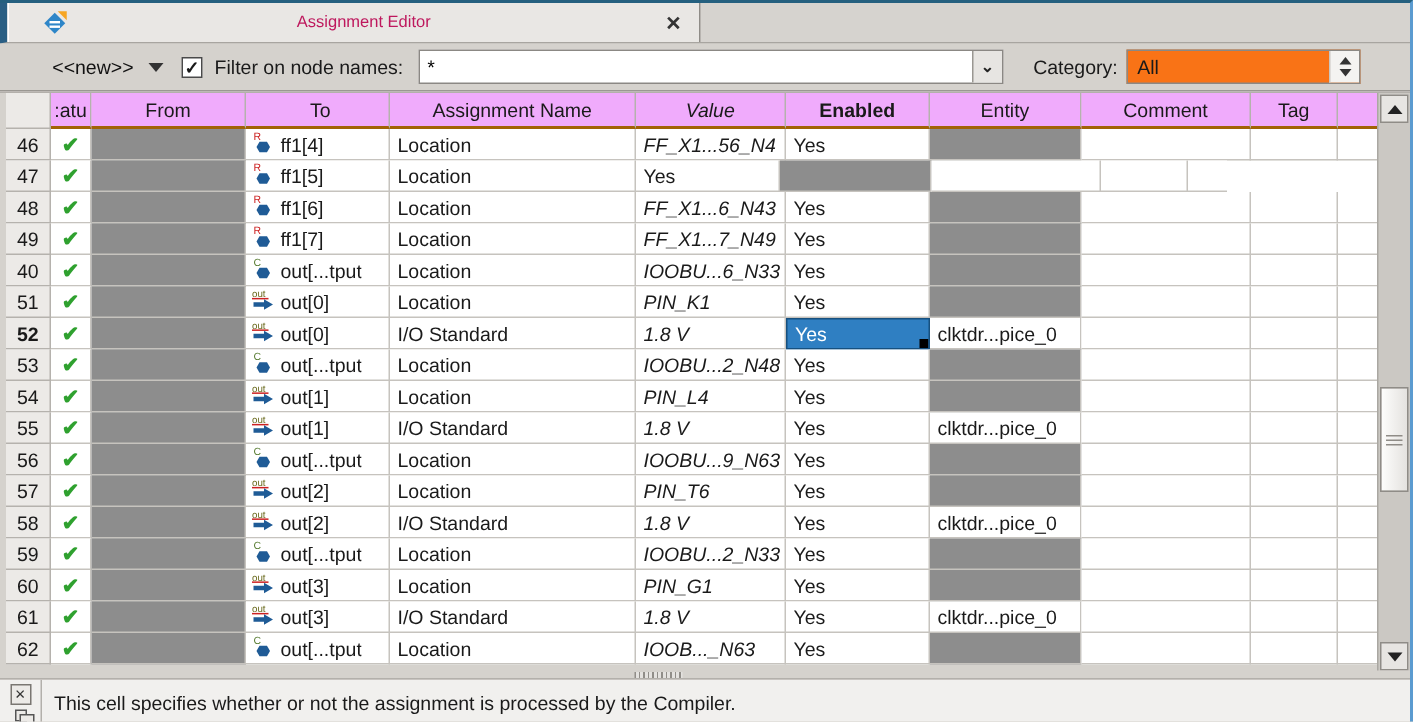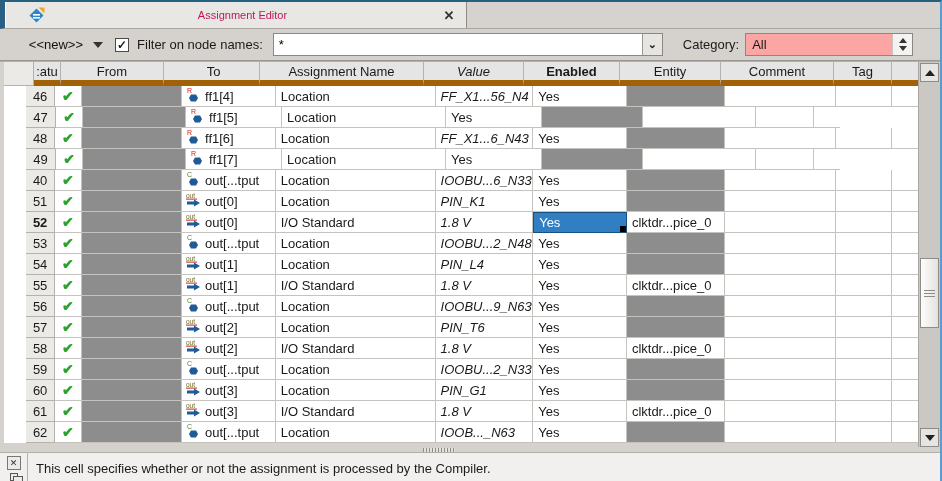--- a/index.html
+++ b/index.html
@@ -48,35 +48,35 @@
   .filter-combo input {
     flex: 1; border: 0; outline: 0; height: 100%; padding: 0 5px;
     font-family: "Liberation Sans", sans-serif; font-size: 13px; background: transparent;
   }
   .combo-btn {
     width: 20px; height: 100%; background: #e7e5e2; border-left: 1px solid #9a9792;
     display: flex; align-items: center; justify-content: center; color: #222; font-weight: bold; font-size: 11px;
   }
   .cat-label { margin-left: 14px; }
   .cat-combo {
-    width: 168px; height: 23px; background: #fca5a5; border: 1px solid #8b8884;
+    width: 156px; height: 23px; background: #f97316; border: 1px solid #8b8884;
     display: flex; align-items: center; justify-content: space-between; padding-left: 6px;
   }
   .spin { display: flex; flex-direction: column; gap: 3px; align-items: center; width: 20px; border-left: 1px solid #c9c6c1; height: 100%; justify-content: center; background: #f4f3f1; }
   .spin i { width: 0; height: 0; border-left: 4px solid transparent; border-right: 4px solid transparent; }
   .spin .up { border-bottom: 5px solid #333; }
   .spin .dn { border-top: 5px solid #333; }
 
   
   .table-wrap { height: 386px; background: #d5d2cd; padding-left: 4px; position: relative; border-top: 1px solid #b3b0ab; }
   .grid { width: 914px; }
-  .tr { display: flex; height: 21px; background: #fff; padding-left: 22px; }
+  .tr { display: flex; height: 21px; background: #fff; }
   .tr-head { display: flex; height: 24px; }
   .th {
-    background: #e5e5e5; border-right: 1px solid #b5b2ad; border-bottom: 6px solid #a16207;
+    background: #f0abfc; border-right: 1px solid #b5b2ad; border-bottom: 2px solid #a16207;
     display: flex; align-items: center; justify-content: center; font-size: 13px; color: #1a1a1a;
     overflow: hidden; white-space: nowrap;
   }
   .th.bold { font-weight: bold; }
   .td {
     border-right: 1px solid #c6c3be; border-bottom: 1px solid #c6c3be;
     display: flex; align-items: center; padding: 0 5px; overflow: hidden;
     white-space: nowrap; background: #fff; position: relative;
   }
   .td.gray { background: #8d8d8d; }
@@ -260,20 +260,21 @@
           </div>
     <div class="td c-from gray"></div>
     <div class="td c-to">
             <span><svg width="15" height="16" viewBox="0 0 15 16">
                 <text x="1" y="6" font-size="7" fill="#cc2222" font-family="Liberation Sans,sans-serif">R</text>
                 <polygon points="3,11 5,7.5 10,7.5 12,11 10,14.5 5,14.5" fill="#1f5b96"></polygon>
               </svg></span>
             <span class="to-text">ff1[7]</span>
           </div>
     <div class="td c-name">Location</div>
+    <div class="td c-value">FF_X1...7_N49</div>
     <div class="td c-enabled">Yes</div>
     <div class="td c-entity gray"></div>
     <div class="td c-comment"></div>
     <div class="td c-tag"></div>
     <div class="td c-filler"></div>
   </div>
 
   <div class="tr">
     <div class="td c-num">40</div>
     <div class="td c-status">

